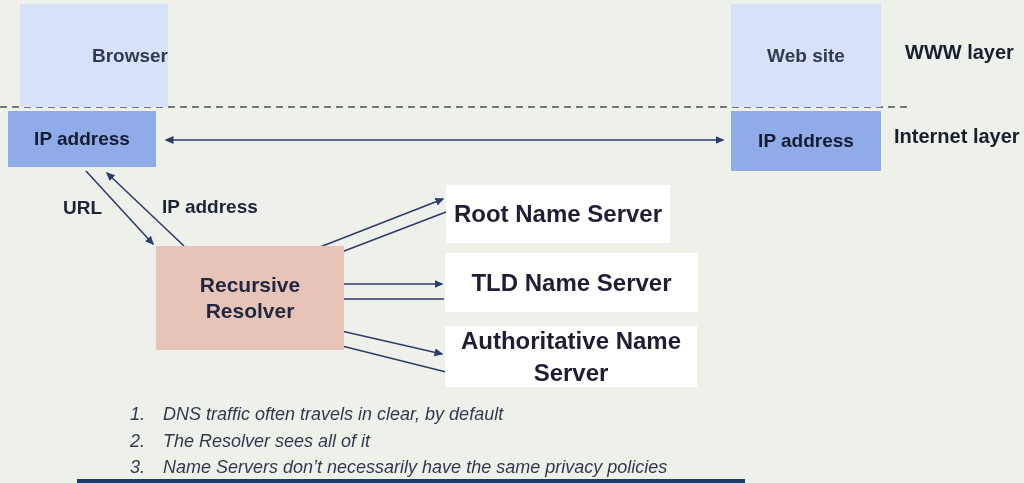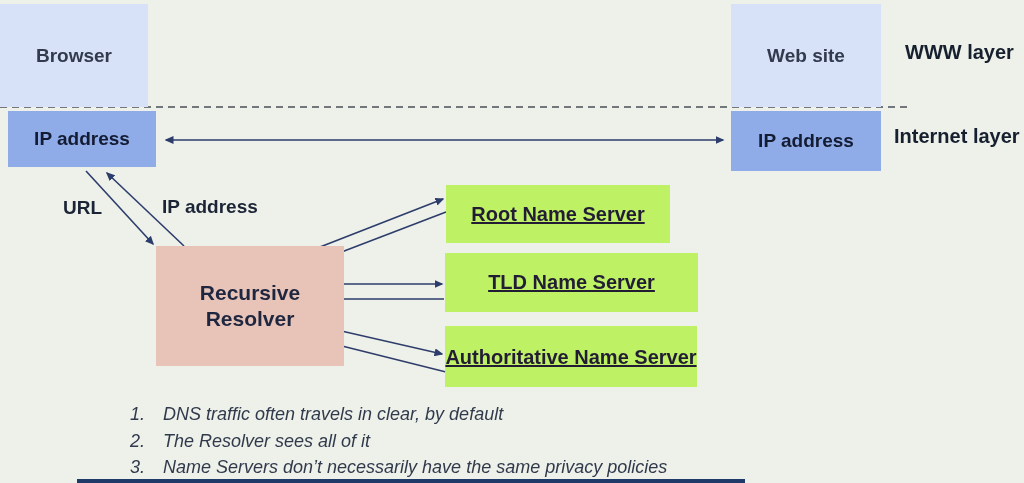--- a/index.html
+++ b/index.html
@@ -15,24 +15,24 @@
   }
   .node{
     position:absolute;
     display:flex;align-items:center;justify-content:center;
     text-align:center;
     font-size:19px;font-weight:600;color:#1b2437;
     line-height:1.25;
   }
   .layer-box{background:#d7e1f7;color:#323b4e;}
   .ip-box{background:#8fabe8;color:#141c33;}
-  .resolver-box{background:#e8c3b7;color:#1f2740;font-size:21px;padding:12px 22px;}
-  .server-box{background:#bef264;color:#221d35;font-size:20px;text-decoration:underline;}
+  .resolver-box{background:#e8c3b7;color:#1f2740;font-size:21px;padding:4px 22px;}
+  .server-box{background:#ffffff;color:#221d35;font-size:24px;}
 
-  .box-browser{left:0;top:4px;width:148px;height:103px;}
+  .box-browser{left:20px;top:4px;width:148px;height:103px;justify-content:flex-end;}
   .box-ip-left{left:8px;top:111px;width:148px;height:56px;}
   .box-website{left:731px;top:4px;width:150px;height:103px;}
   .box-ip-right{left:731px;top:111px;width:150px;height:60px;}
   .box-resolver{left:156px;top:246px;width:144px;height:96px;}
   .box-root{left:446px;top:185px;width:224px;height:58px;}
   .box-tld{left:445px;top:253px;width:253px;height:59px;}
   .box-auth{left:445px;top:326px;width:252px;height:61px;line-height:1.3;}
 
   .layer-label{
     position:absolute;

